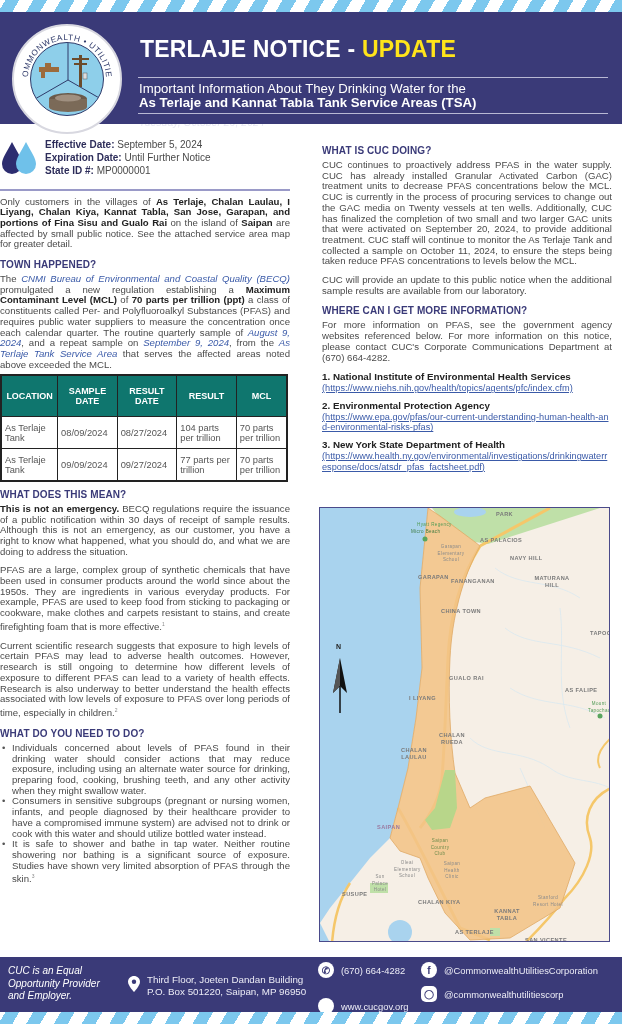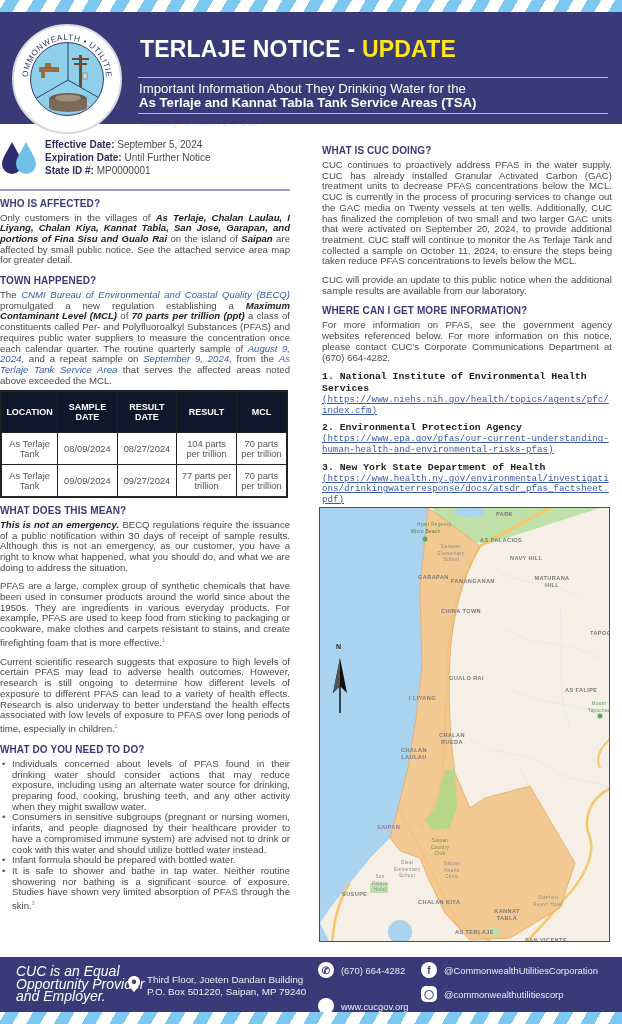--- a/index.html
+++ b/index.html
@@ -53,61 +53,61 @@
   .drops { position: absolute; left: 0; top: 2px; }
   .meta-line { font-size: 10px; line-height: 13px; color: #4a4a4a; }
   .meta-line b { color: #2d2d5a; }
   .meta-rule { height: 1.5px; background: #9a9ac8; margin: 4px 0 6px; }
 
   h2 {
     font-size: 10px; font-weight: bold; color: #3a3a78; margin: 6px 0 2px; letter-spacing: 0.1px;
     line-height: 14px;
   }
   p { text-align: justify; margin-bottom: 8px; }
-  .bi { font-weight: bold; font-style: italic; color: #222; }
+  .bi { font-weight: bold; color: #222; }
   .blue-i { color: #3a5aa8; font-style: italic; }
   sup { font-size: 5px; vertical-align: super; color: #888; }
 
   table.results {
     width: 288px; border-collapse: collapse; margin: 4px 0 6px; border: 2px solid #222;
   }
   table.results th {
-    background: #0f172a; color: #fff; font-size: 9px; font-weight: bold; height: 32px;
+    background: #0f766e; color: #fff; font-size: 9px; font-weight: bold; height: 32px;
     border: 1.5px solid #222; line-height: 10px; padding: 10px 1px;
   }
   table.results td {
-    text-align: center; font-size: 9.3px; height: 32px; border: 1.5px solid #222; color: #555;
+    font-size: 9.3px; height: 32px; border: 1.5px solid #222; color: #555;
     line-height: 10px; padding: 3px;
   }
 
   ul.todo { list-style: none; }
   ul.todo li { position: relative; padding-left: 12px; text-align: justify; margin-bottom: 0; }
   ul.todo li::before { content: "•"; position: absolute; left: 2px; top: 0; color: #555; }
 
-  .refs { margin-top: 6px; font-family: Liberation Mono, monospace; }
+  .refs { margin-top: 6px; }
   .ref { margin-bottom: 6px; }
   .ref-title { font-weight: bold; color: #222; font-size: 9.8px; line-height: 12px; }
   .ref-link { color: #3a5aa8; text-decoration: underline; font-size: 9.2px; line-height: 10.6px; display: block; word-break: break-all; }
 
   .map {
     position: absolute; left: 319px; top: 507px; width: 291px; height: 435px;
     border: 1.5px solid #4a4a8a; overflow: hidden; background: #f6efe6;
   }
   .map-label {
     position: absolute; font-size: 5.6px; font-weight: bold; color: #7a7a7a; letter-spacing: 0.4px; line-height: 6.5px;
     text-align: center; white-space: nowrap;
   }
   .map-label.small { font-size: 4.5px; font-weight: normal; color: #8a8a8a; }
   .map-label.green { color: #4f9a54; font-weight: normal; font-size: 4.5px; }
 
   
   .footer {
     position: absolute; top: 957px; left: 0; width: 622px; height: 55px; background: #3a3a78; color: #fff;
   }
-  .eo { position: absolute; left: 16px; top: 8px; font-size: 14px; font-style: italic; line-height: 12.5px; color: #fff; }
+  .eo { position: absolute; left: 8px; top: 8px; font-size: 10px; font-style: italic; line-height: 12.5px; color: #fff; }
   .addr { position: absolute; left: 147px; top: 17px; font-size: 9.8px; line-height: 12px; color: #ececf6; }
   .pin { position: absolute; left: 128px; top: 19px; }
   .contact { position: absolute; font-size: 9.4px; color: #ececf6; display: flex; align-items: center; }
   .contact .ico {
     width: 16px; height: 16px; border-radius: 50%; background: #fff; margin-right: 7px;
     display: inline-flex; align-items: center; justify-content: center; color: #3a3a78; font-size: 10px; font-weight: bold;
   }
 </style>
 </head>
 <body>
@@ -168,21 +168,20 @@
     <svg class="drops" width="38" height="34" viewBox="0 0 38 34">
       <path d="M12 2 C 7 12, 2 18, 2 24 A 10 10 0 0 0 22 24 C 22 18, 17 12, 12 2 Z" fill="#2d2d70"></path>
       <path d="M26 2 C 21 12, 16 18, 16 24 A 10 10 0 0 0 36 24 C 36 18, 31 12, 26 2 Z" fill="#6fc1ea"></path>
     </svg>
     <div class="meta-line"><b>Effective Date:</b> <span>September 5, 2024</span></div>
     <div class="meta-line"><b>Expiration Date:</b> <span>Until Further Notice</span></div>
     <div class="meta-line"><b>State ID #:</b> <span>MP0000001</span></div>
   </div>
   <div class="meta-rule"></div>
 
-  <h2>WHO IS AFFECTED?</h2>
   <p><span>Only customers in the villages of </span><span class="bi">As Terlaje, Chalan Laulau, I Liyang, Chalan Kiya, Kannat Tabla, San Jose, Garapan, and portions of Fina Sisu and Gualo Rai</span><span> on the island of </span><span class="bi">Saipan</span><span> are affected by small public notice. See the attached service area map for greater detail.</span></p>
 
   <h2>TOWN HAPPENED?</h2>
   <p style="margin-bottom:3px"><span>The </span><span class="blue-i">CNMI Bureau of Environmental and Coastal Quality (BECQ)</span><span> promulgated a new regulation establishing a </span><span class="bi">Maximum Contaminant Level (MCL)</span><span> of </span><span class="bi">70 parts per trillion (ppt)</span><span> a class of constituents called Per- and Polyfluoroalkyl Substances (PFAS) and requires public water suppliers to measure the concentration once each calendar quarter. The routine quarterly sample of </span><span class="blue-i">August 9, 2024</span><span>, and a repeat sample on </span><span class="blue-i">September 9, 2024</span><span>,  from the </span><span class="blue-i">As Terlaje Tank Service Area</span><span> that serves the affected areas noted above exceeded the MCL.</span></p>
 
   <table class="results">
     <thead>
       <tr>
         <th style="width:19%">LOCATION</th>
         <th style="width:20%">SAMPLE DATE</th>
@@ -211,21 +210,20 @@
 
   <h2>WHAT DOES THIS MEAN?</h2>
   <p><span class="bi">This is not an emergency.</span><span> BECQ regulations require the issuance of a public notification within 30 days of receipt of sample results. Although this is not an emergency, as our customer, you have a right to know what happened, what you should do, and what we are doing to address the situation.</span></p>
   <p><span>PFAS are a large, complex group of synthetic chemicals that have been used in consumer products around the world since about the 1950s. They are ingredients in various everyday products. For example, PFAS are used to keep food from sticking to packaging or cookware, make clothes and carpets resistant to stains, and create firefighting foam that is more effective.</span><sup>1</sup></p>
   <p><span>Current scientific research suggests that exposure to high levels of certain PFAS may lead to adverse health outcomes. However, research is still ongoing to determine how different levels of exposure to different PFAS can lead to a variety of health effects. Research is also underway to better understand the health effects associated with low levels of exposure to PFAS over long periods of time, especially in children.</span><sup>2</sup></p>
 
   <h2>WHAT DO YOU NEED TO DO?</h2>
   <ul class="todo">
     <li>Individuals concerned about levels of PFAS found in their drinking water should consider actions that may reduce exposure, including using an alternate water source for drinking, preparing food, cooking, brushing teeth, and any other activity when they might swallow water.</li>
     <li>Consumers in sensitive subgroups (pregnant or nursing women, infants, and people diagnosed by their healthcare provider to have a compromised immune system) are advised not to drink or cook with this water and should utilize bottled water instead.</li>
-    <li>Infant formula should be prepared with bottled water.</li>
     <li><span>It is safe to shower and bathe in tap water. Neither routine showering nor bathing is a significant source of exposure. Studies have shown very limited absorption of PFAS through the skin.</span><sup>3</sup></li>
   </ul>
 </div>
 
 <div class="col right">
   <h2>WHAT IS CUC DOING?</h2>
   <p>CUC continues to proactively address PFAS in the water supply. CUC has already installed Granular Activated Carbon (GAC) treatment units to decrease PFAS concentrations below the MCL. CUC is currently in the process of procuring services to change out the GAC media on Twenty vessels at ten wells. Additionally, CUC has finalized the completion of two small and two larger GAC units that were activated on September 20, 2024, to provide additional treatment. CUC staff will continue to monitor the As Terlaje Tank and collected a sample on October 11, 2024, to ensure the steps being taken reduce PFAS concentrations to levels below the MCL.</p>
   <p>CUC will provide an update to this public notice when the additional sample results are available from our laboratory.</p>
 
   <h2>WHERE CAN I GET MORE INFORMATION?</h2>
@@ -324,21 +322,21 @@
     <div>CUC is an Equal</div>
     <div>Opportunity Provider</div>
     <div>and Employer.</div>
   </div>
   <svg class="pin" width="12" height="16" viewBox="0 0 12 16">
     <path d="M6 0 C2.7 0 0 2.6 0 5.8 C0 10 6 16 6 16 C6 16 12 10 12 5.8 C12 2.6 9.3 0 6 0 Z" fill="#fff"></path>
     <circle cx="6" cy="5.8" r="2.2" fill="#3a3a78"></circle>
   </svg>
   <div class="addr">
     <div>Third Floor, Joeten Dandan Building</div>
-    <div>P.O. Box 501220, Saipan, MP 79240</div>
+    <div>P.O. Box 501220, Saipan, MP 96950</div>
   </div>
   <div class="contact" style="left:318px;top:5px">
     <span class="ico">✆</span>
     <span>(670) 664-4282</span>
   </div>
   <div class="contact" style="left:318px;top:41px">
     <span class="ico"></span>
     <span>www.cucgov.org</span>
   </div>
   <div class="contact" style="left:421px;top:5px">

